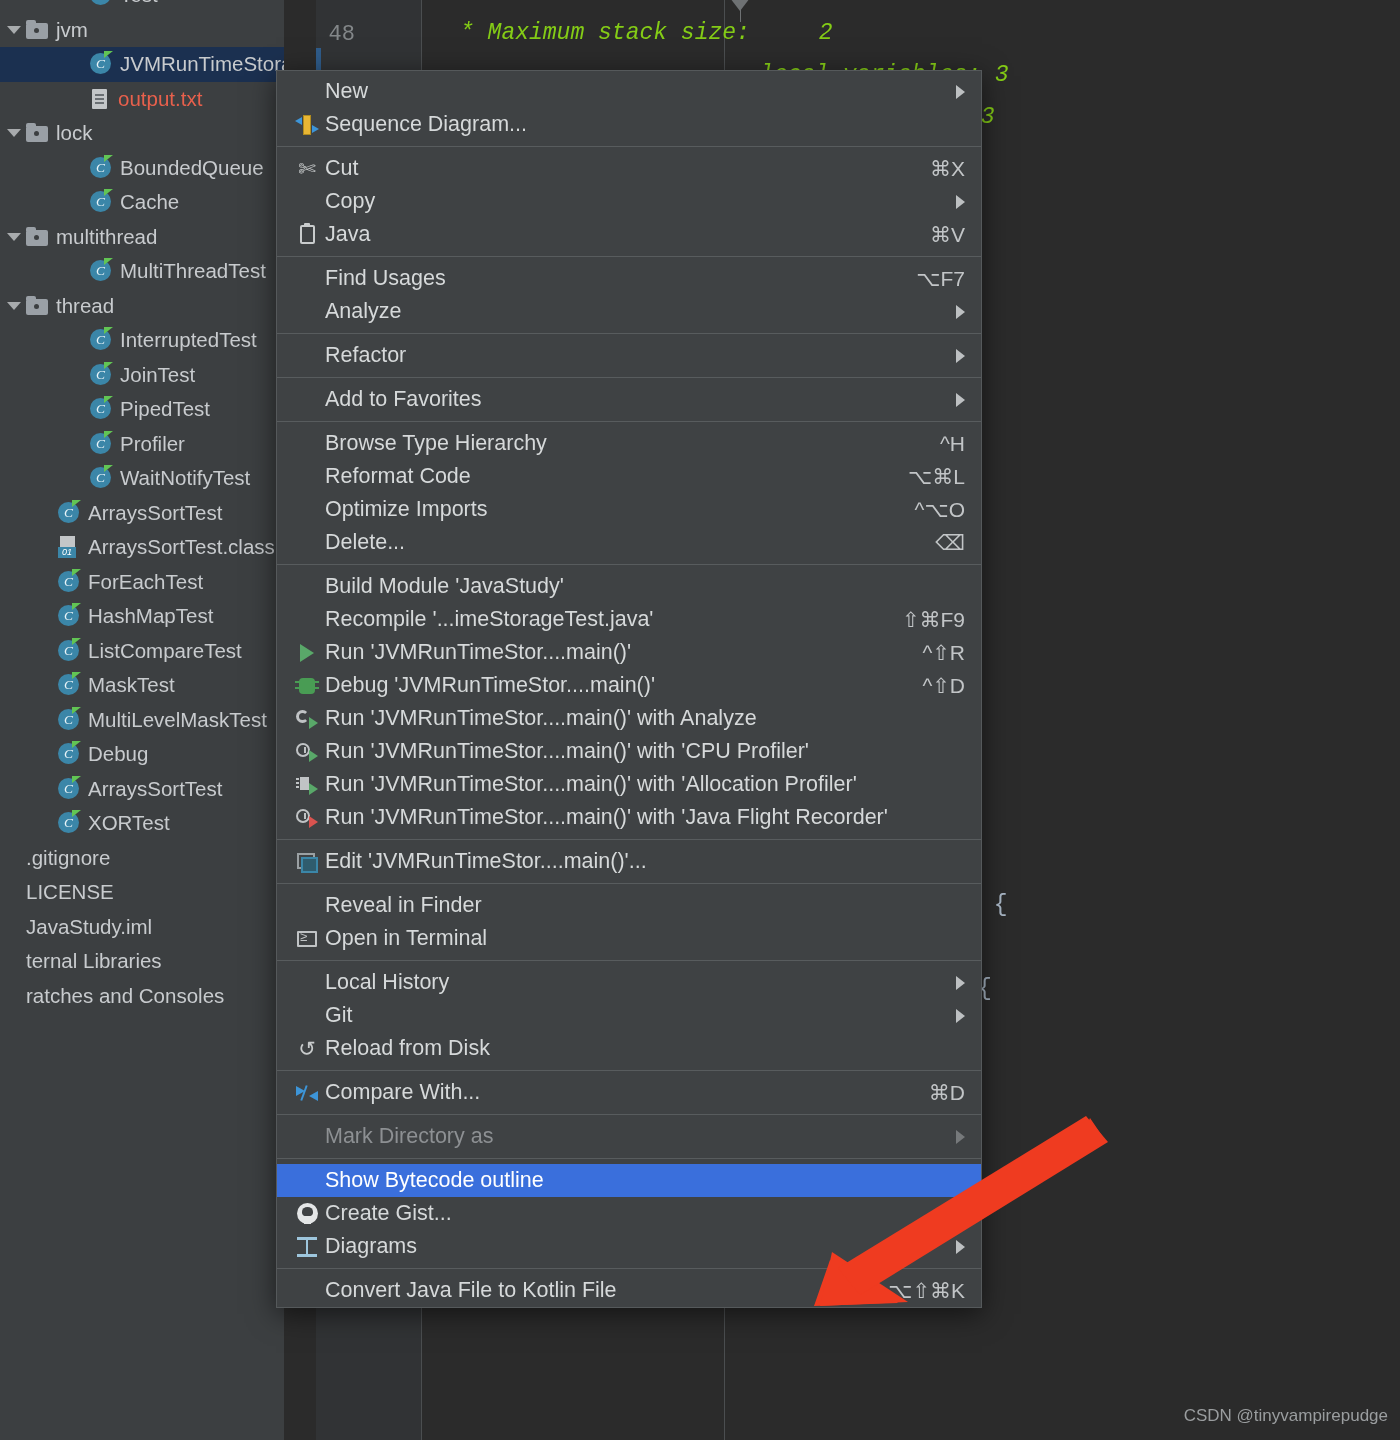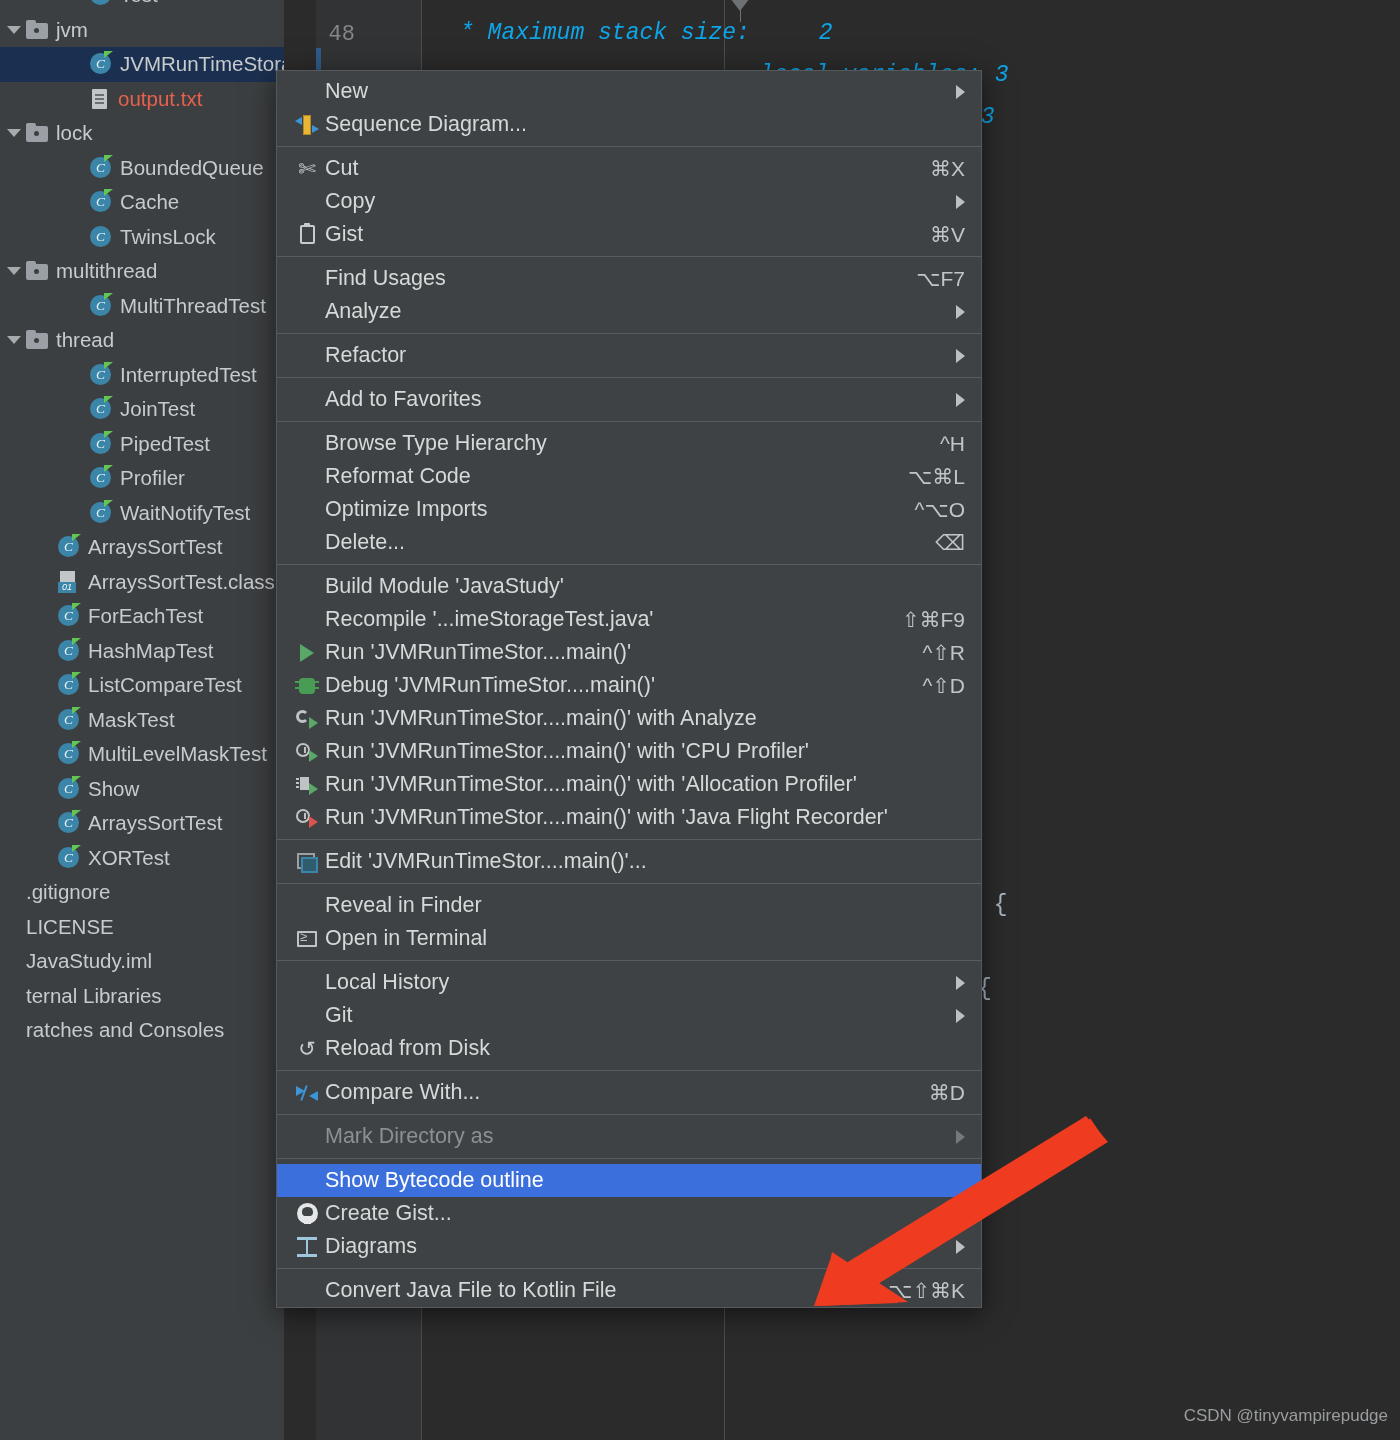--- a/index.html
+++ b/index.html
@@ -124,21 +124,21 @@
     color: #838789; font-size: 22px;
     font-family: "Liberation Mono", monospace;
   }
   .code-line {
     position: absolute;
     white-space: pre;
     font-family: "Liberation Mono", monospace;
     font-size: 23px;
     letter-spacing: 0px;
   }
-  .cm { color: #0ea5e9; font-style: italic; }
+  .cm { color: #84cc16; font-style: italic; }
   .kw { color: #cc8242; }
   .id { color: #a9b7c6; }
   .mth { color: #a9a9a9; }
   .num { color: #6897bb; }
   .fld { color: #a9b7c6; text-decoration: underline; text-decoration-color:#787878; }
   .pn { color: #cc8242; }
 
   
   .ruler {
     position: absolute; width: 1px; background: #4b4e50;
@@ -333,27 +333,20 @@
           </span>
           <span class="tree-label">BoundedQueue</span>
         </div>
         <div class="tree-row indent-2">
           <span class="twisty none"></span>
           <span class="ico ico-class runnable">
             <i></i>
           </span>
           <span class="tree-label">Cache</span>
         </div>
-        <div class="tree-row indent-2">
-          <span class="twisty none"></span>
-          <span class="ico ico-class">
-            <i></i>
-          </span>
-          <span class="tree-label">TwinsLock</span>
-        </div>
         <div class="tree-row indent-0">
           <span class="twisty"></span>
           <span class="ico ico-folder">
             <i></i>
           </span>
           <span class="tree-label">multithread</span>
         </div>
         <div class="tree-row indent-2">
           <span class="twisty none"></span>
           <span class="ico ico-class runnable">
@@ -450,21 +443,21 @@
           <span class="ico ico-class runnable">
             <i></i>
           </span>
           <span class="tree-label">MultiLevelMaskTest</span>
         </div>
         <div class="tree-row indent-1">
           <span class="twisty none"></span>
           <span class="ico ico-class runnable">
             <i></i>
           </span>
-          <span class="tree-label">Show</span>
+          <span class="tree-label">Debug</span>
         </div>
         <div class="tree-row indent-1">
           <span class="twisty none"></span>
           <span class="ico ico-class runnable">
             <i></i>
           </span>
           <span class="tree-label">ArraysSortTest</span>
         </div>
         <div class="tree-row indent-1">
           <span class="twisty none"></span>
@@ -523,21 +516,21 @@
         </div>
         <div class="mi">
           <span class="mi-icon"></span>
           <span class="mi-label">Copy</span>
           <span class="mi-arrow"></span>
         </div>
         <div class="mi">
           <span class="mi-icon">
             <span class="g-clip"></span>
           </span>
-          <span class="mi-label">Gist</span>
+          <span class="mi-label">Java</span>
           <span class="mi-shortcut">⌘V</span>
         </div>
         <div class="msep"></div>
         <div class="mi">
           <span class="mi-icon"></span>
           <span class="mi-label">Find Usages</span>
           <span class="mi-shortcut">⌥F7</span>
         </div>
         <div class="mi">
           <span class="mi-icon"></span>

